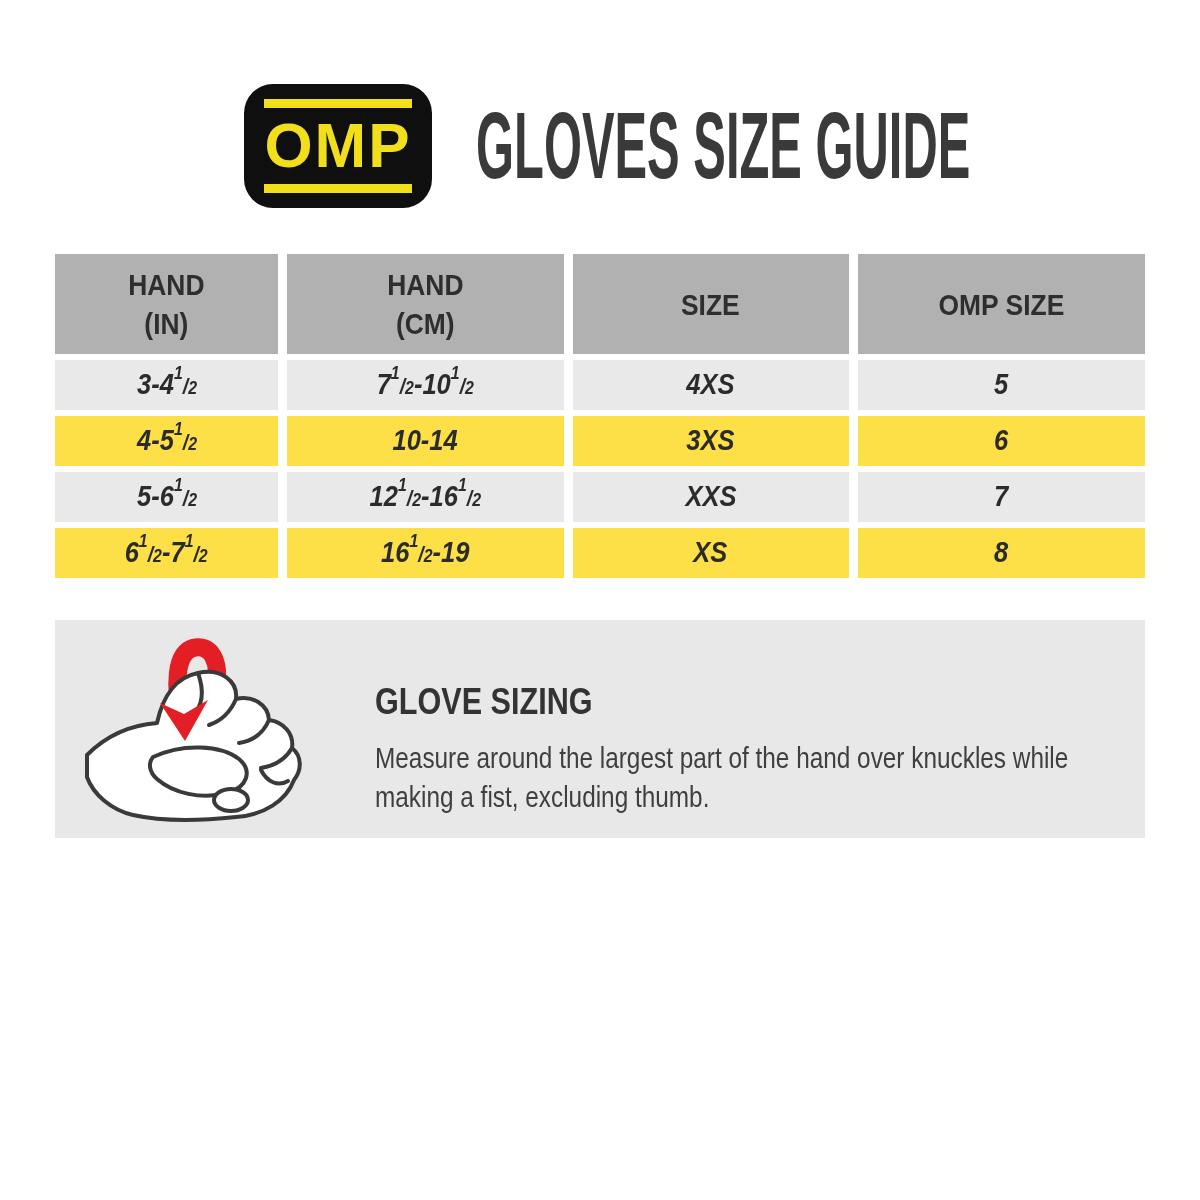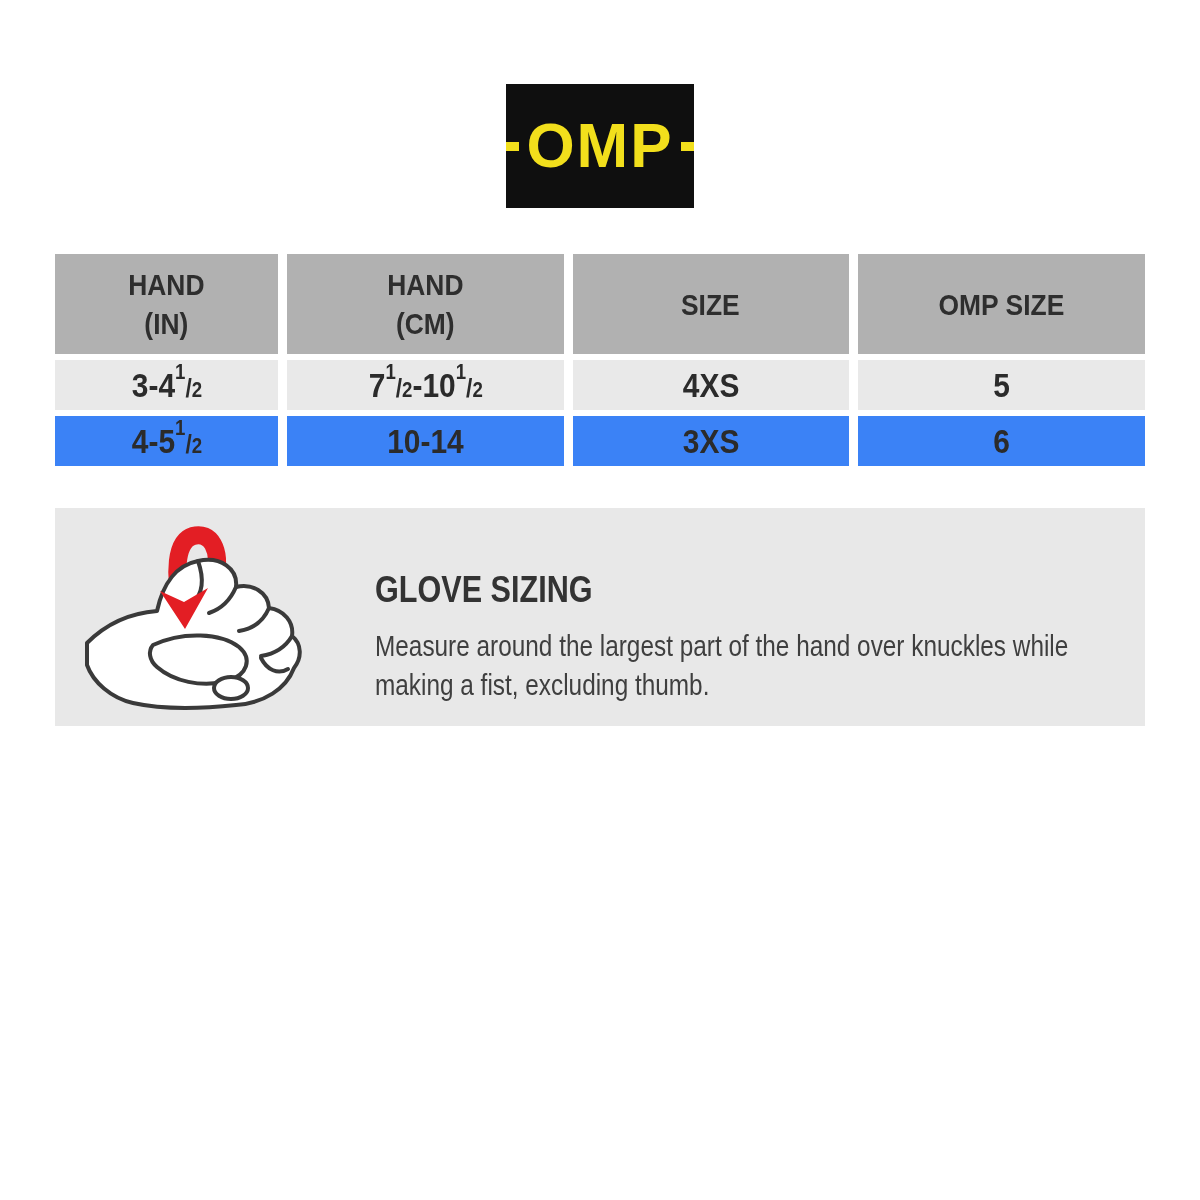--- a/index.html
+++ b/index.html
@@ -11,22 +11,22 @@
   }
   .page{ width:1200px; height:1200px; position:relative; }
 
   
   .brand-row{
     display:flex; justify-content:center; align-items:center;
     gap:44px; padding-top:84px; height:124px;
   }
   .logo{
     width:188px; height:124px; background:#0f0f0f;
-    display:flex; flex-direction:row; align-items:center; justify-content:center;
-    gap:7px; flex:0 0 auto;
+    display:flex; flex-direction:column; align-items:center; justify-content:center;
+    gap:7px; flex:0 0 auto;border-radius:29px;
   }
   .logo .bar{ width:148px; height:9px; background:#f2df1c; }
   .logo-text{
     color:#f2df1c; font-size:62px; font-weight:bold; line-height:1;
     letter-spacing:2px; transform:scaleY(1.02);
   }
   .title-wrap{ width:480px; height:124px; display:flex; align-items:center; }
   .page-title{
     margin:0; font-size:94px; font-weight:bold; color:#3a3a3a;
     white-space:nowrap; transform:scaleX(0.52); transform-origin:left center;
@@ -38,24 +38,24 @@
     border-collapse:separate; border-spacing:9px 6px;
     width:1108px; margin:40px auto 0; table-layout:fixed;
   }
   .size-table th{
     background:#b1b1b1; height:100px;
     font-size:30px; font-weight:bold; color:#2e2e2e;
     text-align:center; vertical-align:middle; padding:0;
   }
   .size-table td{
     height:50px; text-align:center; vertical-align:middle;
-    font-size:34px; font-weight:bold; color:#2b2b2b; padding:0;
+    font-size:29px; font-weight:bold; color:#2b2b2b; padding:0;font-style:italic;
   }
   .size-table tr.odd td{ background:#e9e9e9; }
-  .size-table tr.even td{ background:#3b82f6; }
+  .size-table tr.even td{ background:#fde047; }
   .cellv{ display:inline-block; transform:scaleX(0.88); white-space:pre-line; line-height:1.3; }
   .fr{ font-size:76%; letter-spacing:0; }
   .fr sup{ font-size:82%; position:relative; top:-0.38em; font-weight:bold; }
   .fr sub{ font-size:82%; vertical-align:baseline; font-weight:bold; }
 
   
   .sizing-note{
     width:1090px; height:218px; margin:36px auto 0;
     background:#e8e8e8; display:flex; align-items:center;
   }
@@ -74,20 +74,23 @@
 <body>
 
 <div class="page">
 
   <div class="brand-row">
     <div class="logo">
       <div class="bar"></div>
       <div class="logo-text">OMP</div>
       <div class="bar"></div>
     </div>
+    <div class="title-wrap">
+      <h1 class="page-title">GLOVES SIZE GUIDE</h1>
+    </div>
   </div>
 
   <table class="size-table">
     <colgroup>
       <col style="width:21%">
         <col style="width:26%">
         <col style="width:26%">
         <col style="width:27%">
     </colgroup>
     <thead>
@@ -105,20 +108,32 @@
           <td><span class="cellv">3-4<span class="fr"><sup>1</sup>/<sub>2</sub></span></span></td>
           <td><span class="cellv">7<span class="fr"><sup>1</sup>/<sub>2</sub></span>-10<span class="fr"><sup>1</sup>/<sub>2</sub></span></span></td>
           <td><span class="cellv">4XS</span></td>
           <td><span class="cellv">5</span></td>
         </tr>
         <tr class="even">
           <td><span class="cellv">4-5<span class="fr"><sup>1</sup>/<sub>2</sub></span></span></td>
           <td><span class="cellv">10-14</span></td>
           <td><span class="cellv">3XS</span></td>
           <td><span class="cellv">6</span></td>
+        </tr>
+        <tr class="odd">
+          <td><span class="cellv">5-6<span class="fr"><sup>1</sup>/<sub>2</sub></span></span></td>
+          <td><span class="cellv">12<span class="fr"><sup>1</sup>/<sub>2</sub></span>-16<span class="fr"><sup>1</sup>/<sub>2</sub></span></span></td>
+          <td><span class="cellv">XXS</span></td>
+          <td><span class="cellv">7</span></td>
+        </tr>
+        <tr class="even">
+          <td><span class="cellv">6<span class="fr"><sup>1</sup>/<sub>2</sub></span>-7<span class="fr"><sup>1</sup>/<sub>2</sub></span></span></td>
+          <td><span class="cellv">16<span class="fr"><sup>1</sup>/<sub>2</sub></span>-19</span></td>
+          <td><span class="cellv">XS</span></td>
+          <td><span class="cellv">8</span></td>
         </tr>
       </tbody>
   </table>
 
   <section class="sizing-note">
     <div class="fist-wrap">
       <svg viewBox="0 0 250 200" width="250" height="200" aria-hidden="true">
 
         <path d="M102,96 C92,56 95,24 112,19 C129,14 141,32 134,62" fill="none" stroke="#E31E24" stroke-width="18"></path>
 

